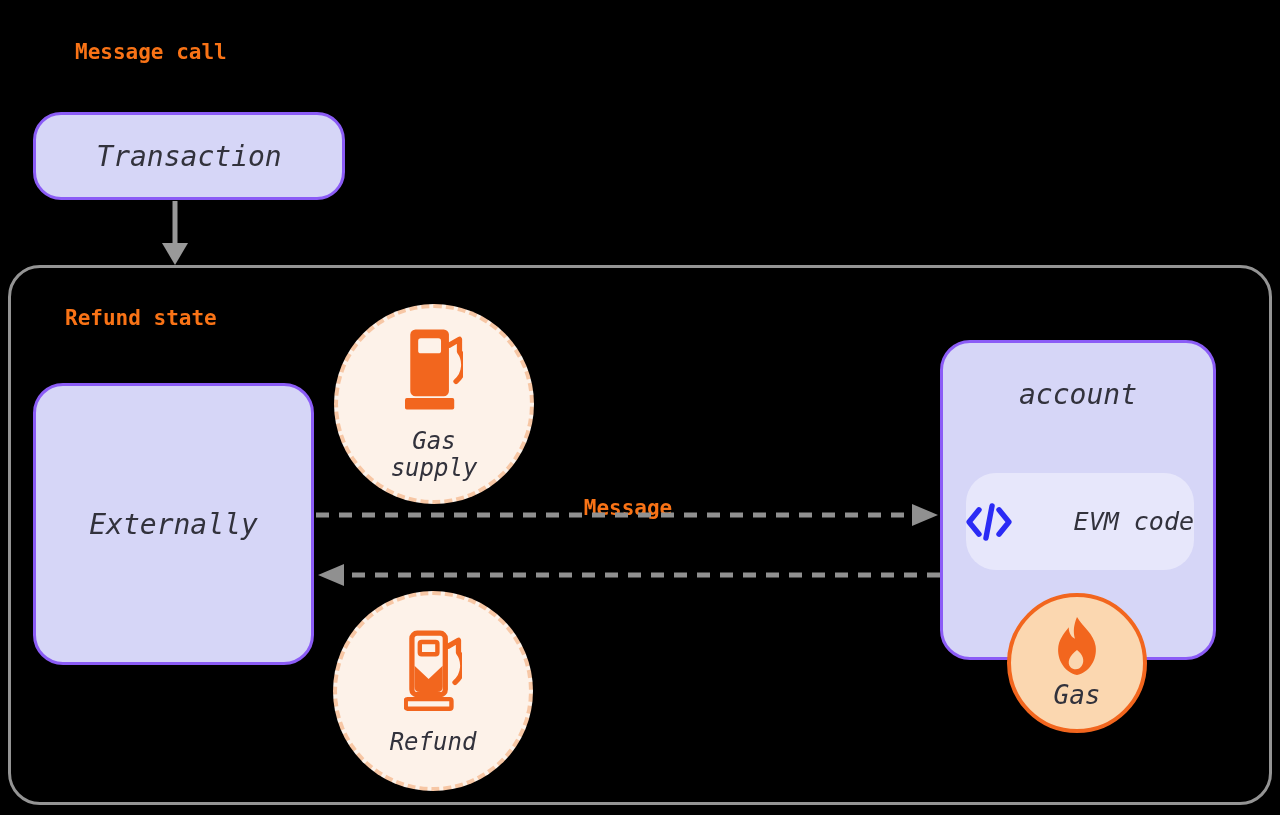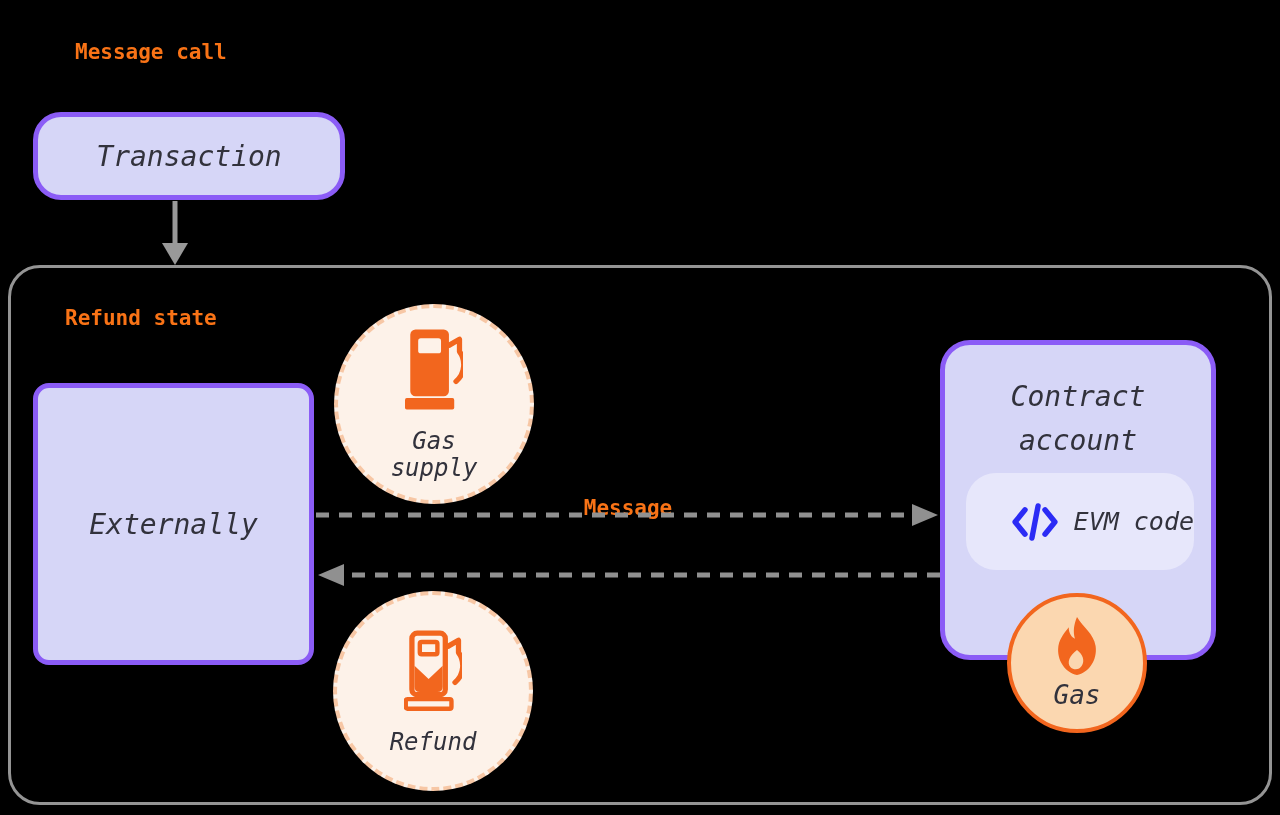--- a/index.html
+++ b/index.html
@@ -16,21 +16,21 @@
 
   .heading {
     color: #f97316;
     font-weight: bold;
     font-size: 21px;
     white-space: nowrap;
   }
 
   .node-box {
     background: #d6d6f7;
-    border: 5px solid #8b5cf6;
+    border: 3px solid #8b5cf6;
     box-sizing: border-box;
     color: #32323c;
     font-style: italic;
     display: flex;
     flex-direction: column;
     align-items: center;
     justify-content: center;
   }
 
   #transaction-box {
@@ -45,21 +45,21 @@
     border-radius: 32px;
     box-sizing: border-box;
     background: transparent;
   }
 
   #world-state-title { left: 65px; top: 306px; }
   #page-title { left: 75px; top: 40px; }
 
   #eoa-box {
     left: 33px; top: 383px; width: 281px; height: 282px;
-    border-radius: 16px;
+    border-radius: 30px;
     font-size: 28px;
     line-height: 43px;
   }
 
   .dashed-circle {
     background: #fdf2e9;
     border: 4px dashed #f7c7a5;
     border-radius: 50%;
     box-sizing: border-box;
     color: #32323c;
@@ -94,21 +94,21 @@
     justify-content: flex-start;
     padding-top: 30px;
   }
 
   #evm-pill {
     left: 966px; top: 473px; width: 228px; height: 97px;
     background: #e7e7fb;
     border-radius: 30px;
     display: flex;
     align-items: center;
-    justify-content: flex-end;
+    justify-content: space-between;
     gap: 16px;
     color: #32323c;
     font-style: italic;
     font-size: 25px;
   }
 
   #gas-badge {
     left: 1007px; top: 593px; width: 140px; height: 140px;
     background: #fbd7b0;
     border: 4px solid #f2661e;
@@ -178,21 +178,20 @@
   <line x1="0" y1="13" x2="596" y2="13" stroke="#909090" stroke-width="5" stroke-dasharray="13 10"></line>
   <polygon points="596,2 596,24 622,13" fill="#909090"></polygon>
 </svg>
 
 <svg class="abs" id="arrow-to-eoa" width="624" height="26">
   <line x1="624" y1="13" x2="28" y2="13" stroke="#909090" stroke-width="5" stroke-dasharray="13 10"></line>
   <polygon points="28,2 28,24 2,13" fill="#909090"></polygon>
 </svg>
 
 <div class="abs node-box" id="contract-box">
-  <span>Contract</span>
   <span>account</span>
 </div>
 
 <div class="abs" id="evm-pill">
   <span style="display:flex;">
     <svg width="46" height="42" viewBox="0 0 60 50">
       <path d="M17 9 L4 25 L17 41" fill="none" stroke="#2b2bf5" stroke-width="7" stroke-linecap="round" stroke-linejoin="round"></path>
       <path d="M43 9 L56 25 L43 41" fill="none" stroke="#2b2bf5" stroke-width="7" stroke-linecap="round" stroke-linejoin="round"></path>
       <line x1="34" y1="4" x2="26" y2="46" stroke="#2b2bf5" stroke-width="7" stroke-linecap="round"></line>
     </svg>

